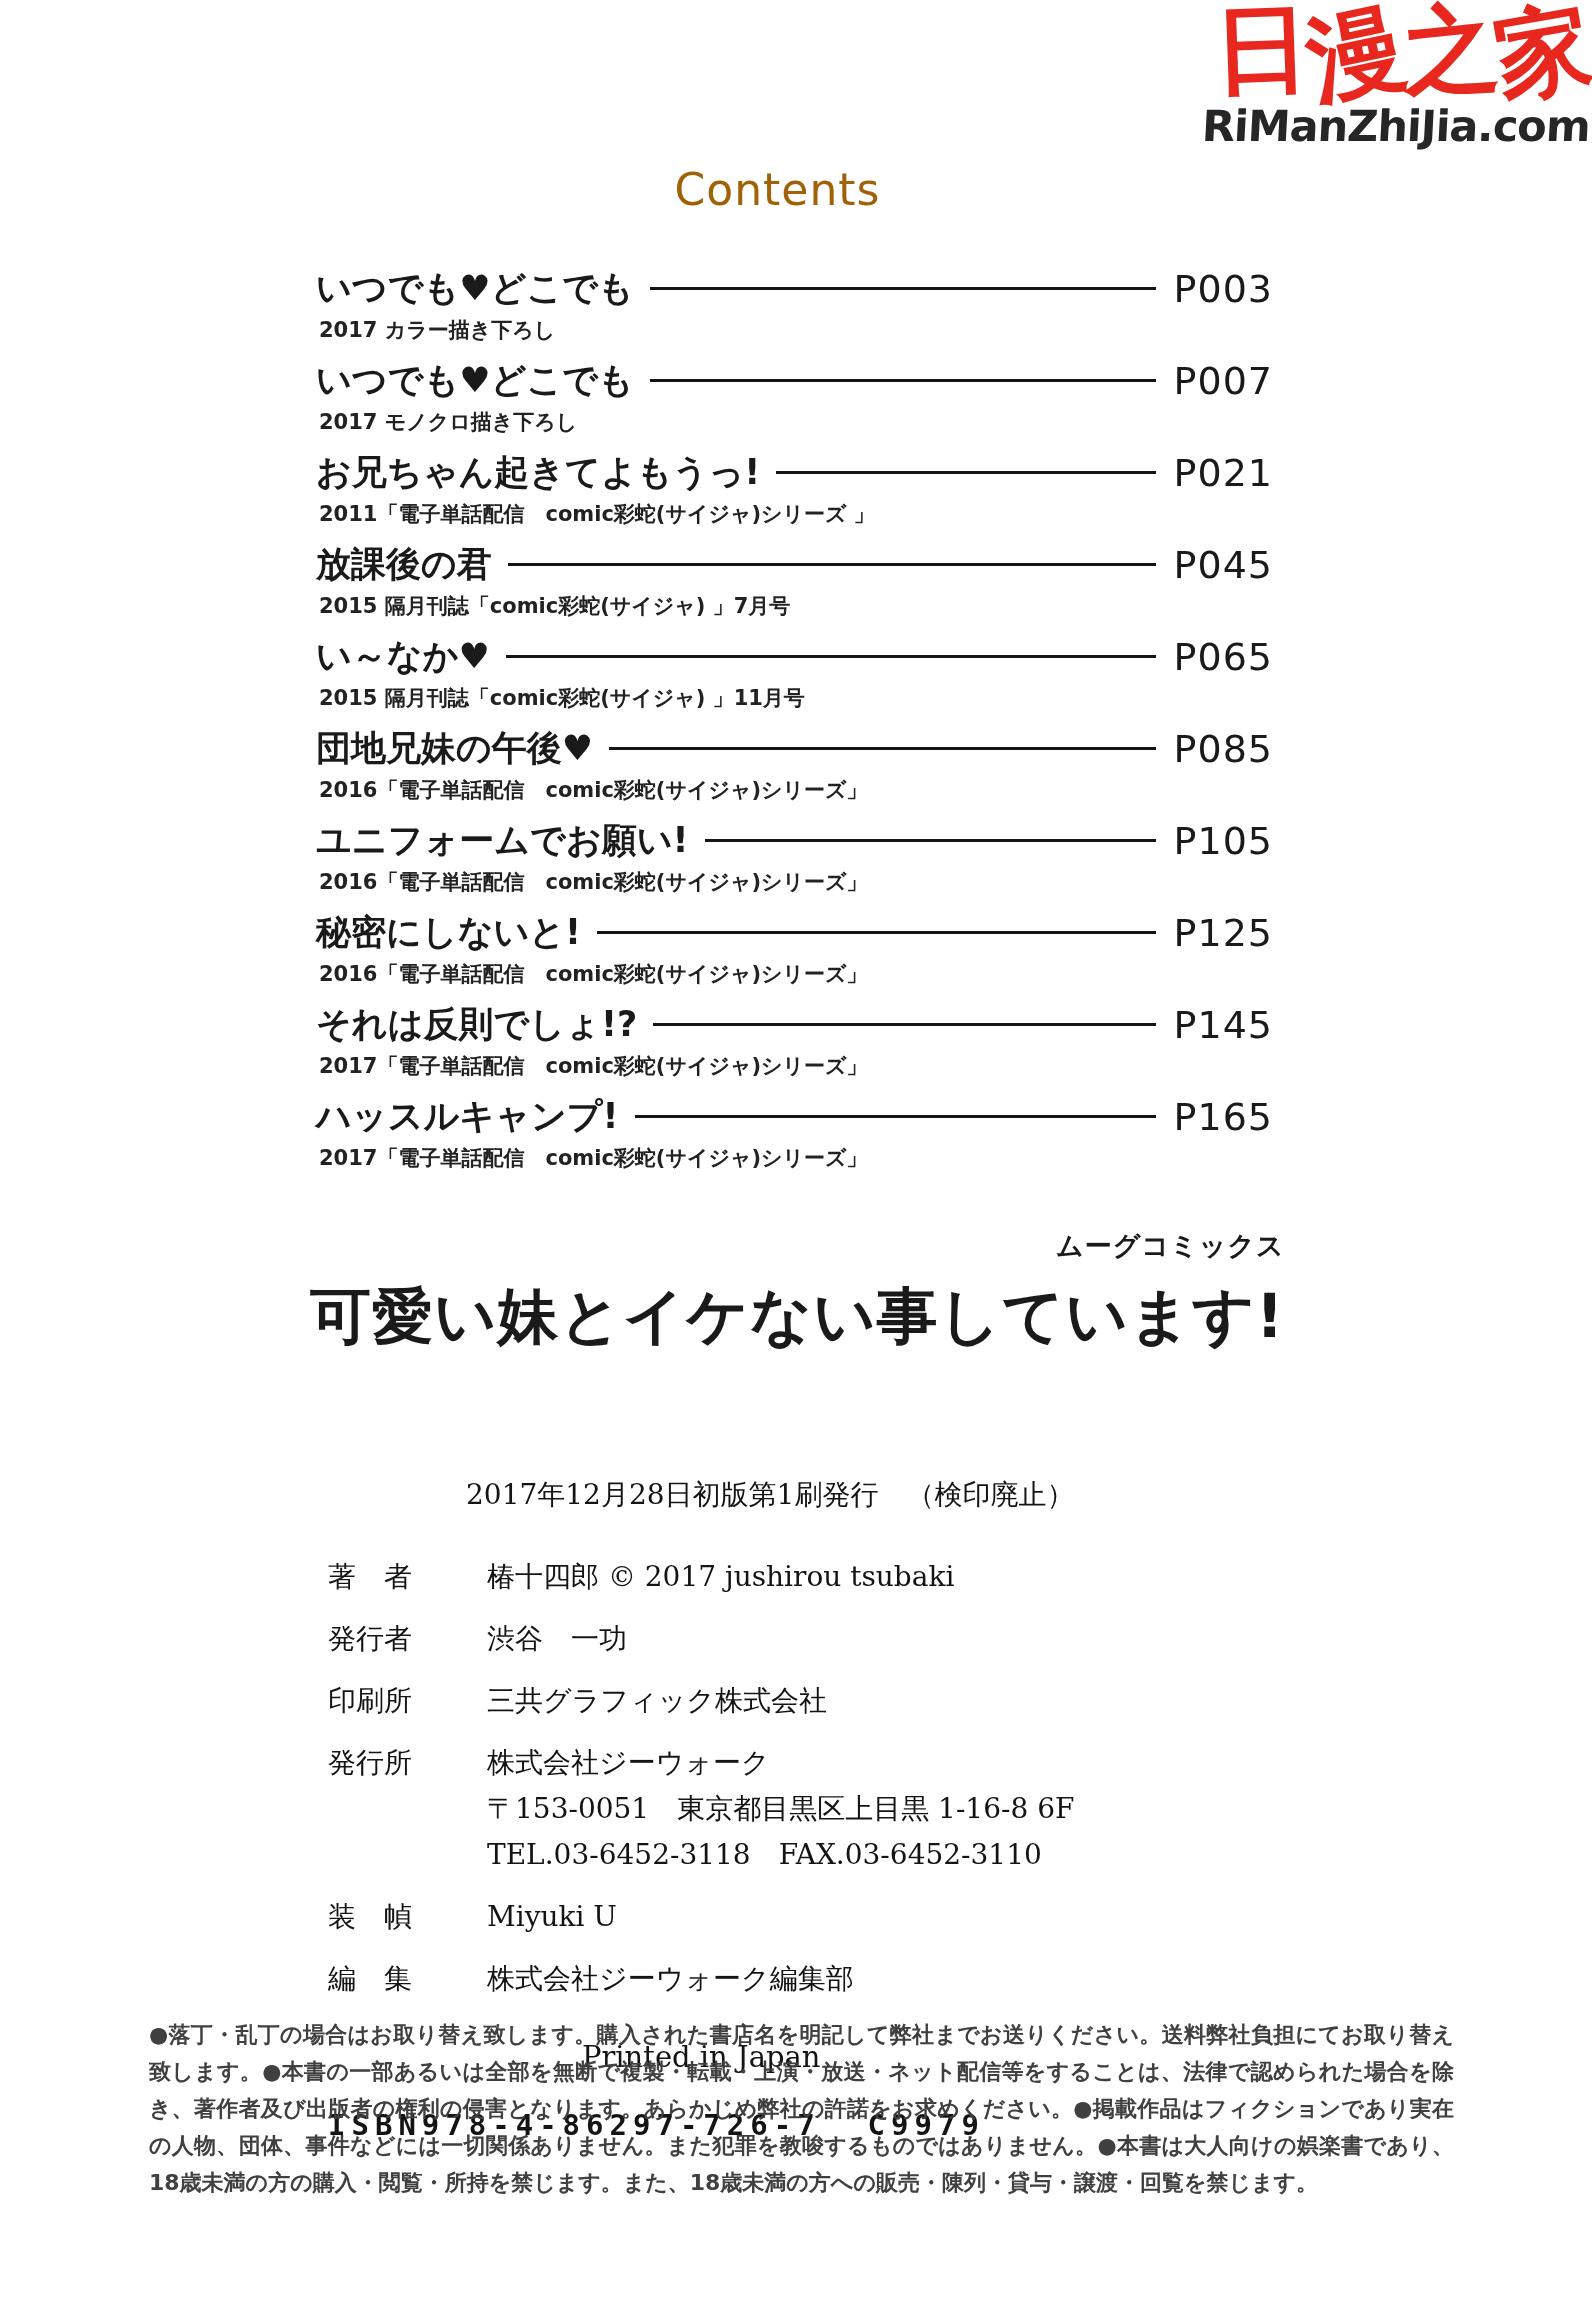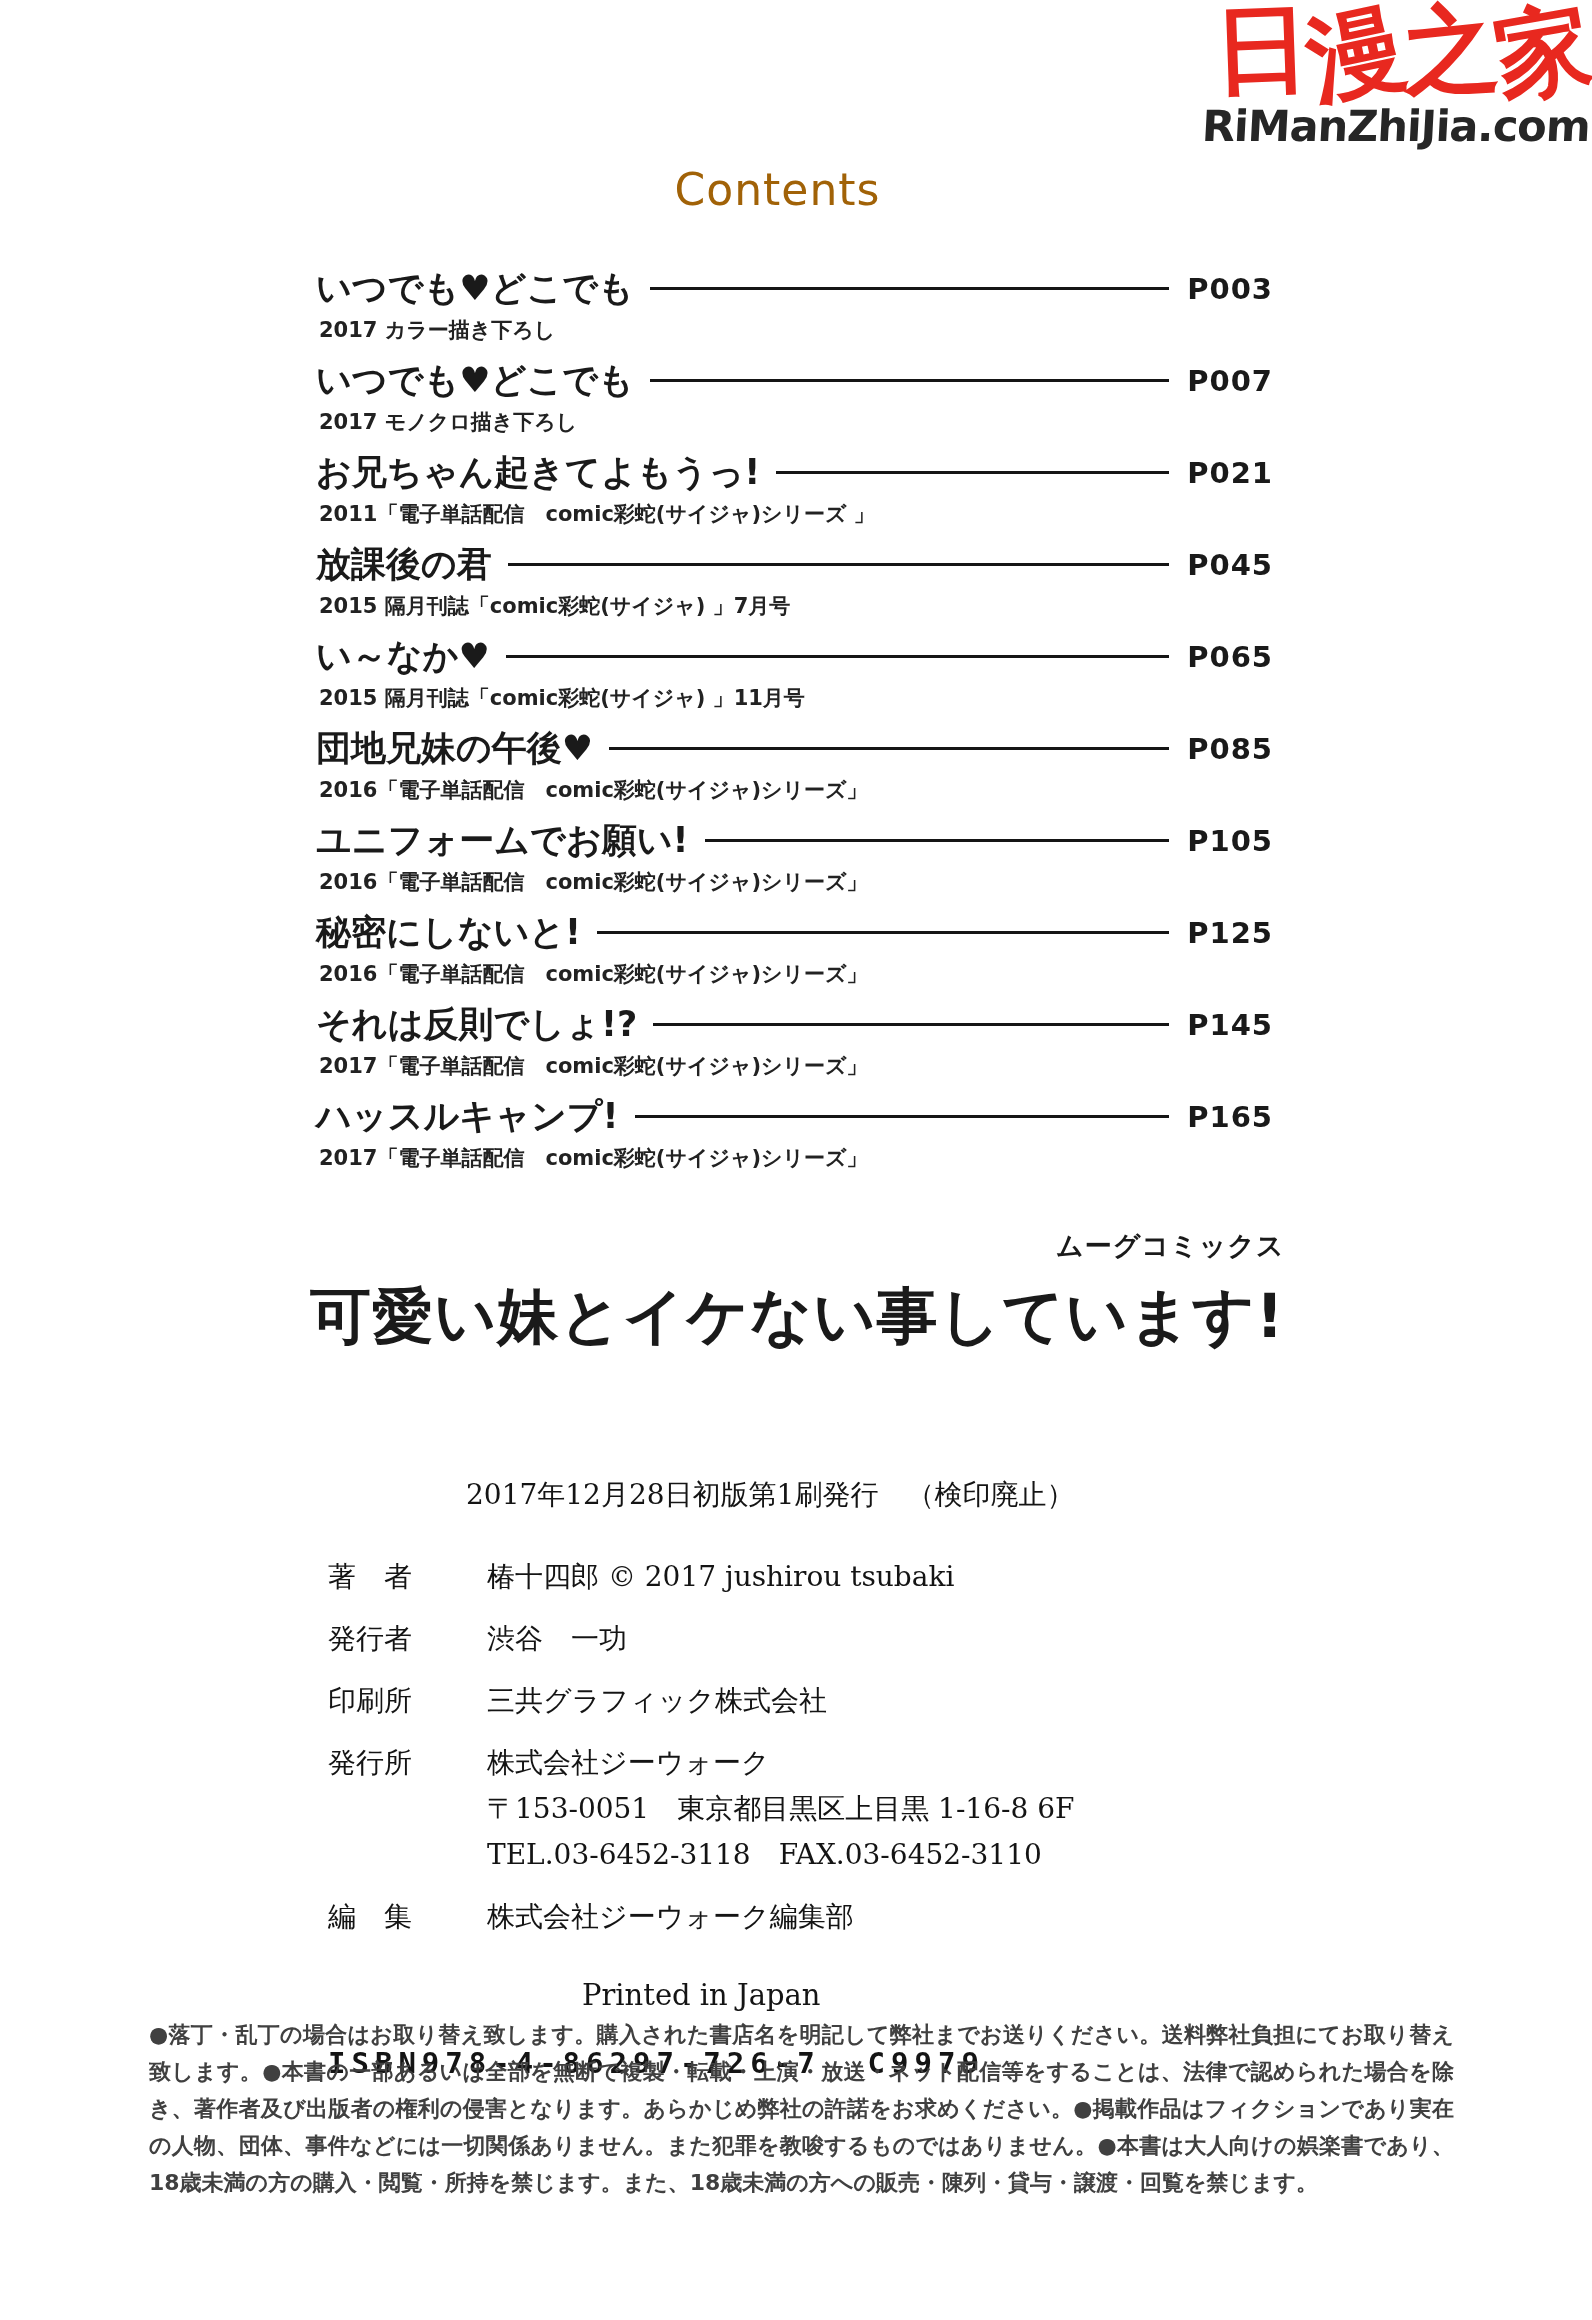--- a/index.html
+++ b/index.html
@@ -56,21 +56,21 @@
   .toc-row{display:flex;align-items:center;}
   .toc-title{
     font-size:35px;font-weight:bold;
     white-space:nowrap;letter-spacing:0;
   }
   .toc-rule{
     flex:1;height:0;border-top:3px solid #151515;
     margin:0 18px 0 16px;
   }
   .toc-page{
-    font-size:29px;font-weight:bold;letter-spacing:1px;
+    font-size:38px;font-weight:normal;letter-spacing:1px;
     white-space:nowrap;
   }
   .toc-sub{
     font-size:21px;font-weight:bold;
     margin-top:4px;padding-left:3px;
     white-space:pre;
     color:#222;
   }
 
   
@@ -244,20 +244,24 @@
       <span class="col-value">三共グラフィック株式会社</span>
     </div>
 
     <div class="col-row" style="margin-bottom:2px;">
       <span class="col-label">発行所</span>
       <span class="col-value">株式会社ジーウォーク</span>
     </div>
     <div class="col-extra">〒153-0051　東京都目黒区上目黒 1-16-8 6F</div>
     <div class="col-extra" style="margin-bottom:18px;">TEL.03-6452-3118　FAX.03-6452-3110</div>
 
+    <div class="col-row">
+      <span class="col-label">装　幀</span>
+      <span class="col-value">Miyuki U</span>
+    </div>
 
     <div class="col-row">
       <span class="col-label">編　集</span>
       <span class="col-value">株式会社ジーウォーク編集部</span>
     </div>
 
     <div class="printed">Printed in Japan</div>
     <div class="isbn">ISBN978-4-86297-726-7  C9979</div>
   </div>
 

